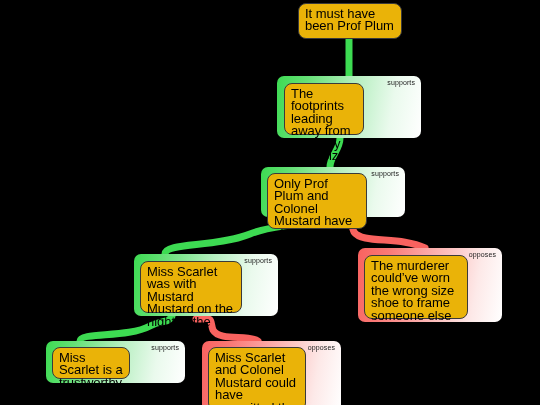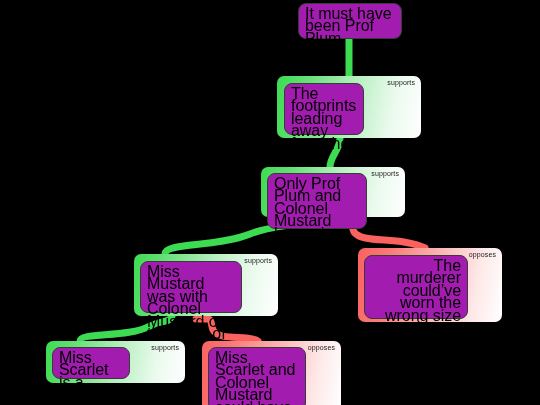--- a/index.html
+++ b/index.html
@@ -31,26 +31,26 @@
     font-size:7px;
     line-height:8px;
     color:#1b1b1b;
     white-space:nowrap;
     letter-spacing:.1px;
   }
 
   
   .claim{
     position:absolute;
-    background:#a21caf;
+    background:#eab308;
     border:1.3px solid #3a3a3a;
     border-radius:8px;
     box-sizing:border-box;
     padding:4px 6px 4px 6px;
-    font-size:16px;
+    font-size:13px;
     line-height:12.4px;
     color:#000000;
     letter-spacing:-0.05px;
   }
   .claim.root{
     box-shadow:none;
   }
 </style>
 </head>
 <body>
@@ -78,25 +78,25 @@
         <span class="rel-label">supports</span>
       </div>
       <div class="claim" style="left: 284px; top: 83px; width: 80px; height: 52px;">The footprints leading away from the body were size 10</div>
       <div class="container supports" style="left: 261px; top: 167px; width: 144px; height: 50px;">
         <span class="rel-label">supports</span>
       </div>
       <div class="claim" style="left: 267px; top: 173px; width: 100px; height: 56px;">Only Prof Plum and Colonel Mustard have size 10 feet</div>
       <div class="container opposes" style="left: 358px; top: 248px; width: 144px; height: 74px;">
         <span class="rel-label">opposes</span>
       </div>
-      <div class="claim" style="left: 364px; top: 255px; width: 104px; height: 64px; text-align: right;">The murderer could’ve worn the wrong size shoe to frame someone else</div>
+      <div class="claim" style="left: 364px; top: 255px; width: 104px; height: 64px;">The murderer could’ve worn the wrong size shoe to frame someone else</div>
       <div class="container supports" style="left: 134px; top: 254px; width: 144px; height: 62px;">
         <span class="rel-label">supports</span>
       </div>
-      <div class="claim" style="left: 140px; top: 261px; width: 102px; height: 52px;">Miss Mustard was with Colonel Mustard on the night of the murder</div>
+      <div class="claim" style="left: 140px; top: 261px; width: 102px; height: 52px;">Miss Scarlet was with Mustard Mustard on the night of the murder</div>
       <div class="container supports" style="left: 46px; top: 341px; width: 139px; height: 42px;">
         <span class="rel-label">supports</span>
       </div>
       <div class="claim" style="left: 52px; top: 347px; width: 78px; height: 32px;">Miss Scarlet is a trustworthy source</div>
       <div class="container opposes" style="left: 202px; top: 341px; width: 139px; height: 70px;">
         <span class="rel-label">opposes</span>
       </div>
       <div class="claim" style="left: 208px; top: 347px; width: 98px; height: 64px;">Miss Scarlet and Colonel Mustard could have committed the murder together</div>
     </div>
 

